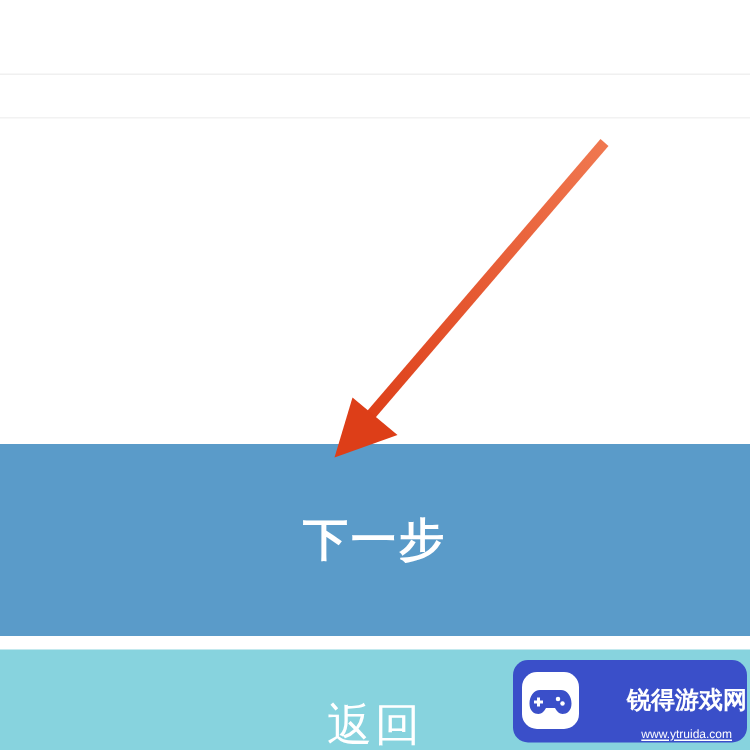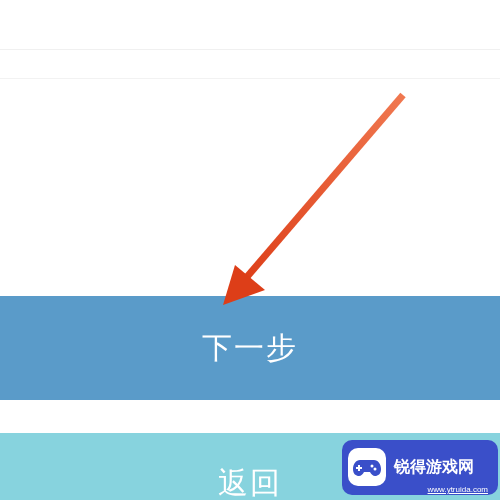--- a/index.html
+++ b/index.html
@@ -35,28 +35,28 @@
       left: 0;
       right: 0;
       height: 1px;
       background: #f2f2f2;
     }
     .primary-button {
       position: absolute;
       top: 296px;
       left: 0;
       right: 0;
-      height: 104px;
+      height: 128px;
       background: #5a9bc9;
       color: #ffffff;
       display: flex;
       align-items: center;
       justify-content: center;
       font-size: 30px;
-      font-weight: 400;
+      font-weight: 700;
       letter-spacing: 2px;
       border: none;
       cursor: pointer;
     }
     .secondary-button {
       position: absolute;
       top: 433px;
       left: 0;
       right: 0;
       height: 100px;
@@ -84,21 +84,21 @@
       position: absolute;
       bottom: 5px;
       right: 2px;
       width: 156px;
       height: 55px;
       background: #3a4fc9;
       border-radius: 10px;
       display: flex;
       align-items: center;
       justify-content: flex-end;
-      padding-right: 24px;
+      padding-right: 0;
       z-index: 20;
     }
     .watermark-text {
       color: #ffffff;
       font-size: 16px;
       font-weight: bold;
       letter-spacing: 0px;
     }
     .watermark-url {
       position: absolute;

